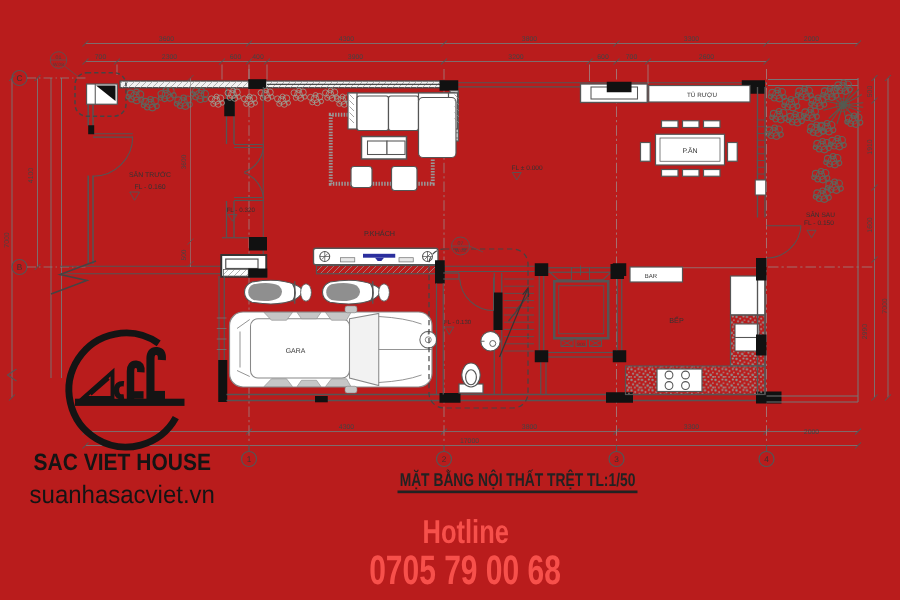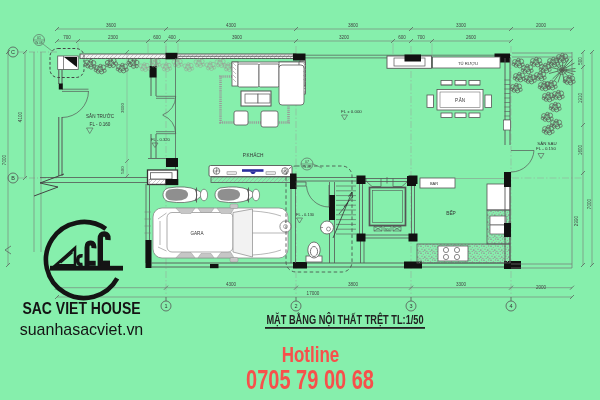--- a/index.html
+++ b/index.html
@@ -1,16 +1,16 @@
 <!DOCTYPE html>
 <html><head>
 <meta charset="utf-8">
 <style>
   html,body{margin:0;padding:0;background:#fff;}
-  #page{position:relative;width:600px;height:400px;background:#86efac;overflow:hidden;
+  #page{position:relative;width:600px;height:400px;background:#b91c1c;overflow:hidden;
         font-family:"Liberation Sans", sans-serif;text-align:center;}
   svg text{font-family:"Liberation Sans", sans-serif;}
 </style>
 </head>
 <body>
 
 <div id="page">
 <svg width="600" height="400" viewBox="0 0 600 400">
 <defs>
   <pattern id="dots" width="7" height="7" patternUnits="userSpaceOnUse">

